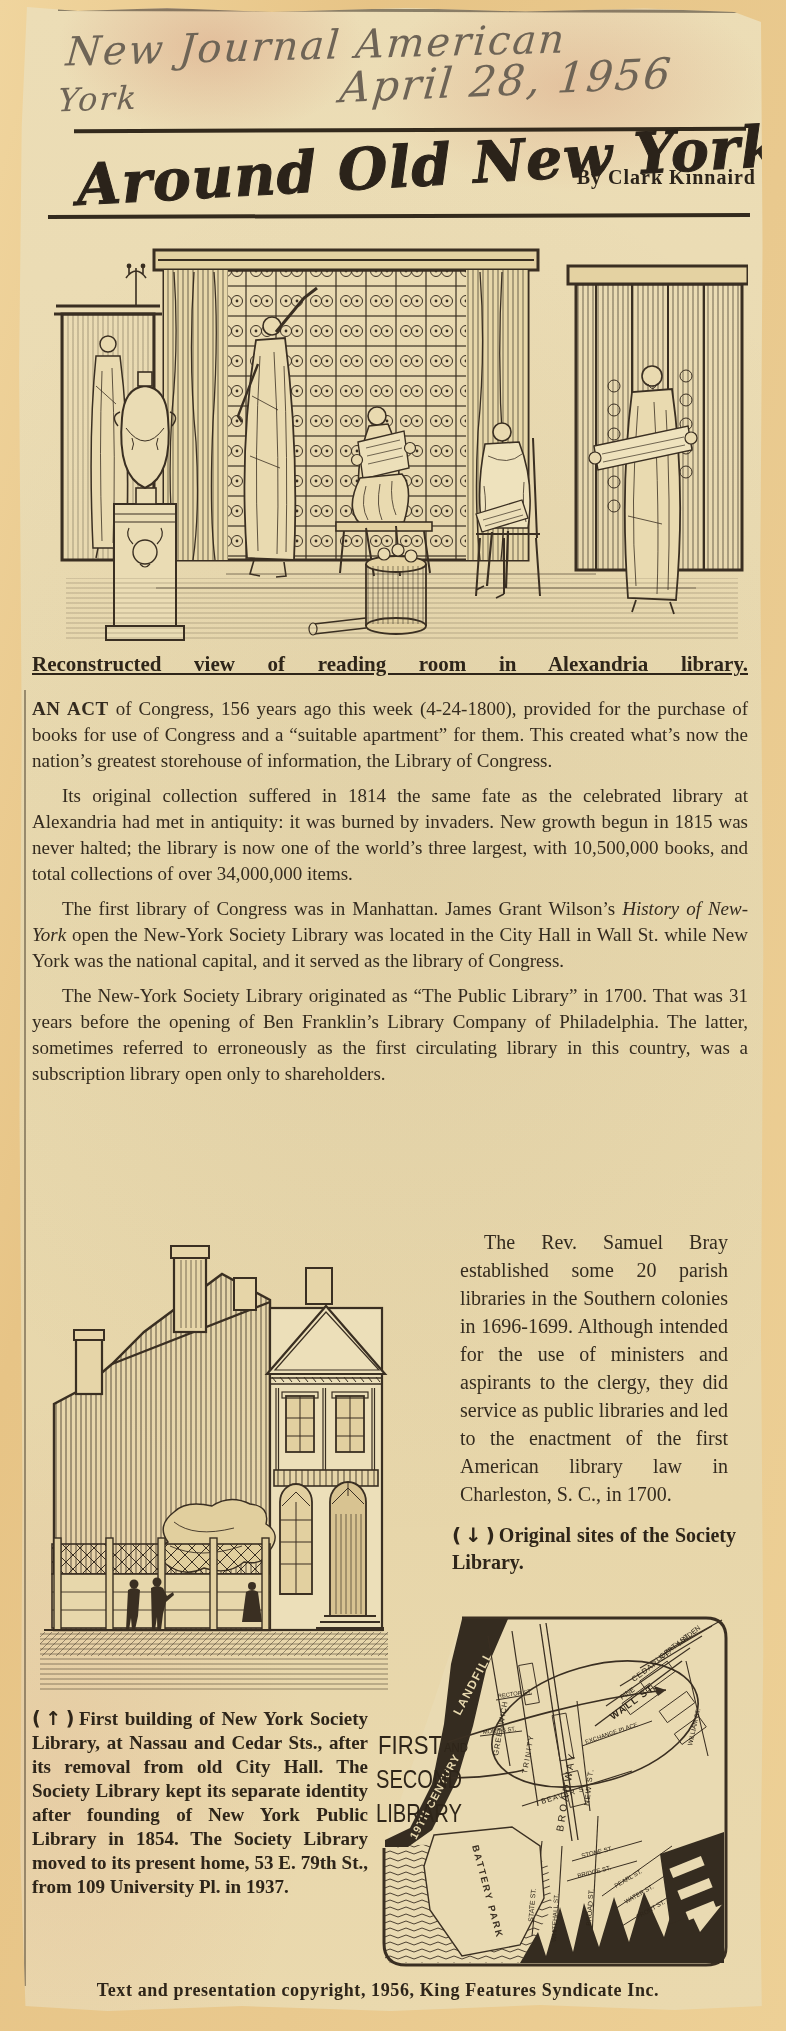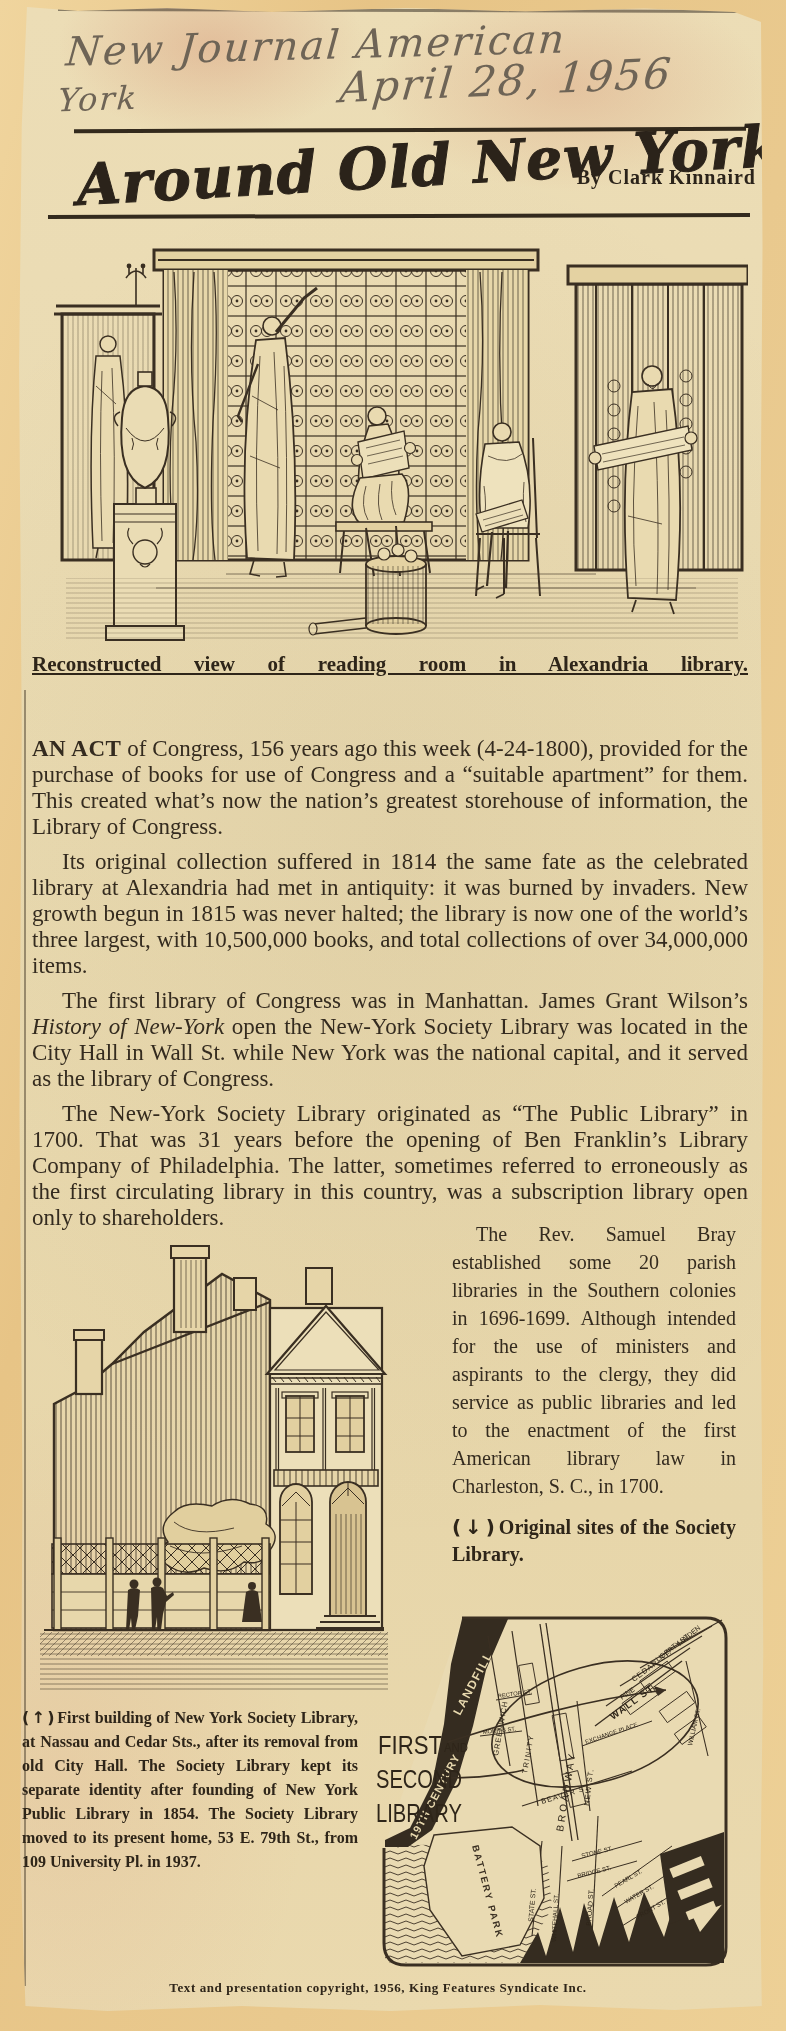--- a/index.html
+++ b/index.html
@@ -28,33 +28,33 @@
     font-size:57px;font-weight:700;font-style:italic;color:#2b231a;letter-spacing:1px;
     transform:rotate(-3.2deg);-webkit-text-stroke:1px #2b231a;white-space:nowrap;}
   .byline{left:438px;top:160px;width:300px;text-align:right;font-weight:700;font-size:20px;color:#2b231a;letter-spacing:1px;white-space:nowrap;}
   .rule-under{left:30px;top:208px;width:702px;height:4px;background:#332a1d;transform:rotate(-.15deg);}
   
   .illo1{left:18px;top:220px;width:712px;height:424px;}
   .cap1{left:14px;top:646px;width:716px;font-size:21px;font-weight:700;color:#2e2519;
         text-align:justify;text-align-last:justify;word-spacing:7px;text-decoration:underline;}
   .leftrule{left:6px;top:684px;width:2px;height:1296px;background:#4a3d2c;opacity:.5;}
   
-  .bodytext{left:14px;top:690px;width:716px;font-size:23px;line-height:26px;color:#342b1f;text-align:justify;margin-top:40px;}
+  .bodytext{left:14px;top:690px;width:716px;font-size:19px;line-height:26px;color:#342b1f;text-align:justify;}
   .bodytext p{margin:0 0 9px 0;}
   .bodytext p.ind{text-indent:30px;}
   .bodytext b{letter-spacing:.5px;}
   .illo2{left:6px;top:1206px;width:372px;height:498px;}
   .rightcol{left:434px;top:1214px;width:284px;font-size:20px;line-height:28px;color:#342b1f;text-align:justify;}
-  .rightcol .ind{text-indent:24px;margin:0;}
+  .rightcol .ind{text-indent:24px;margin:8px;}
   .mapnote{margin:14px 0 0 0;font-weight:700;font-size:20px;line-height:27px;color:#2e2519;}
   .marker{font-family:"DejaVu Sans",sans-serif;font-weight:700;letter-spacing:-2px;}
-  .cap2{left:4px;top:1700px;width:336px;font-size:16px;line-height:24px;font-weight:700;
+  .cap2{left:14px;top:1700px;width:336px;font-size:19px;line-height:24px;font-weight:700;
         color:#2e2519;text-align:justify;}
   .mapsvg{left:352px;top:1598px;width:376px;height:382px;}
-  .footer{left:10px;top:1974px;width:700px;text-align:center;font-size:13px;font-weight:700;
+  .footer{left:10px;top:1974px;width:700px;text-align:center;font-size:18px;font-weight:700;
           letter-spacing:.6px;color:#2e2519;}
   svg text{font-family:"Liberation Sans",sans-serif;}
 </style>
 </head>
 <body>
 
 <div class="clipping">
 
   <div class="abs torn-top"></div>
 

